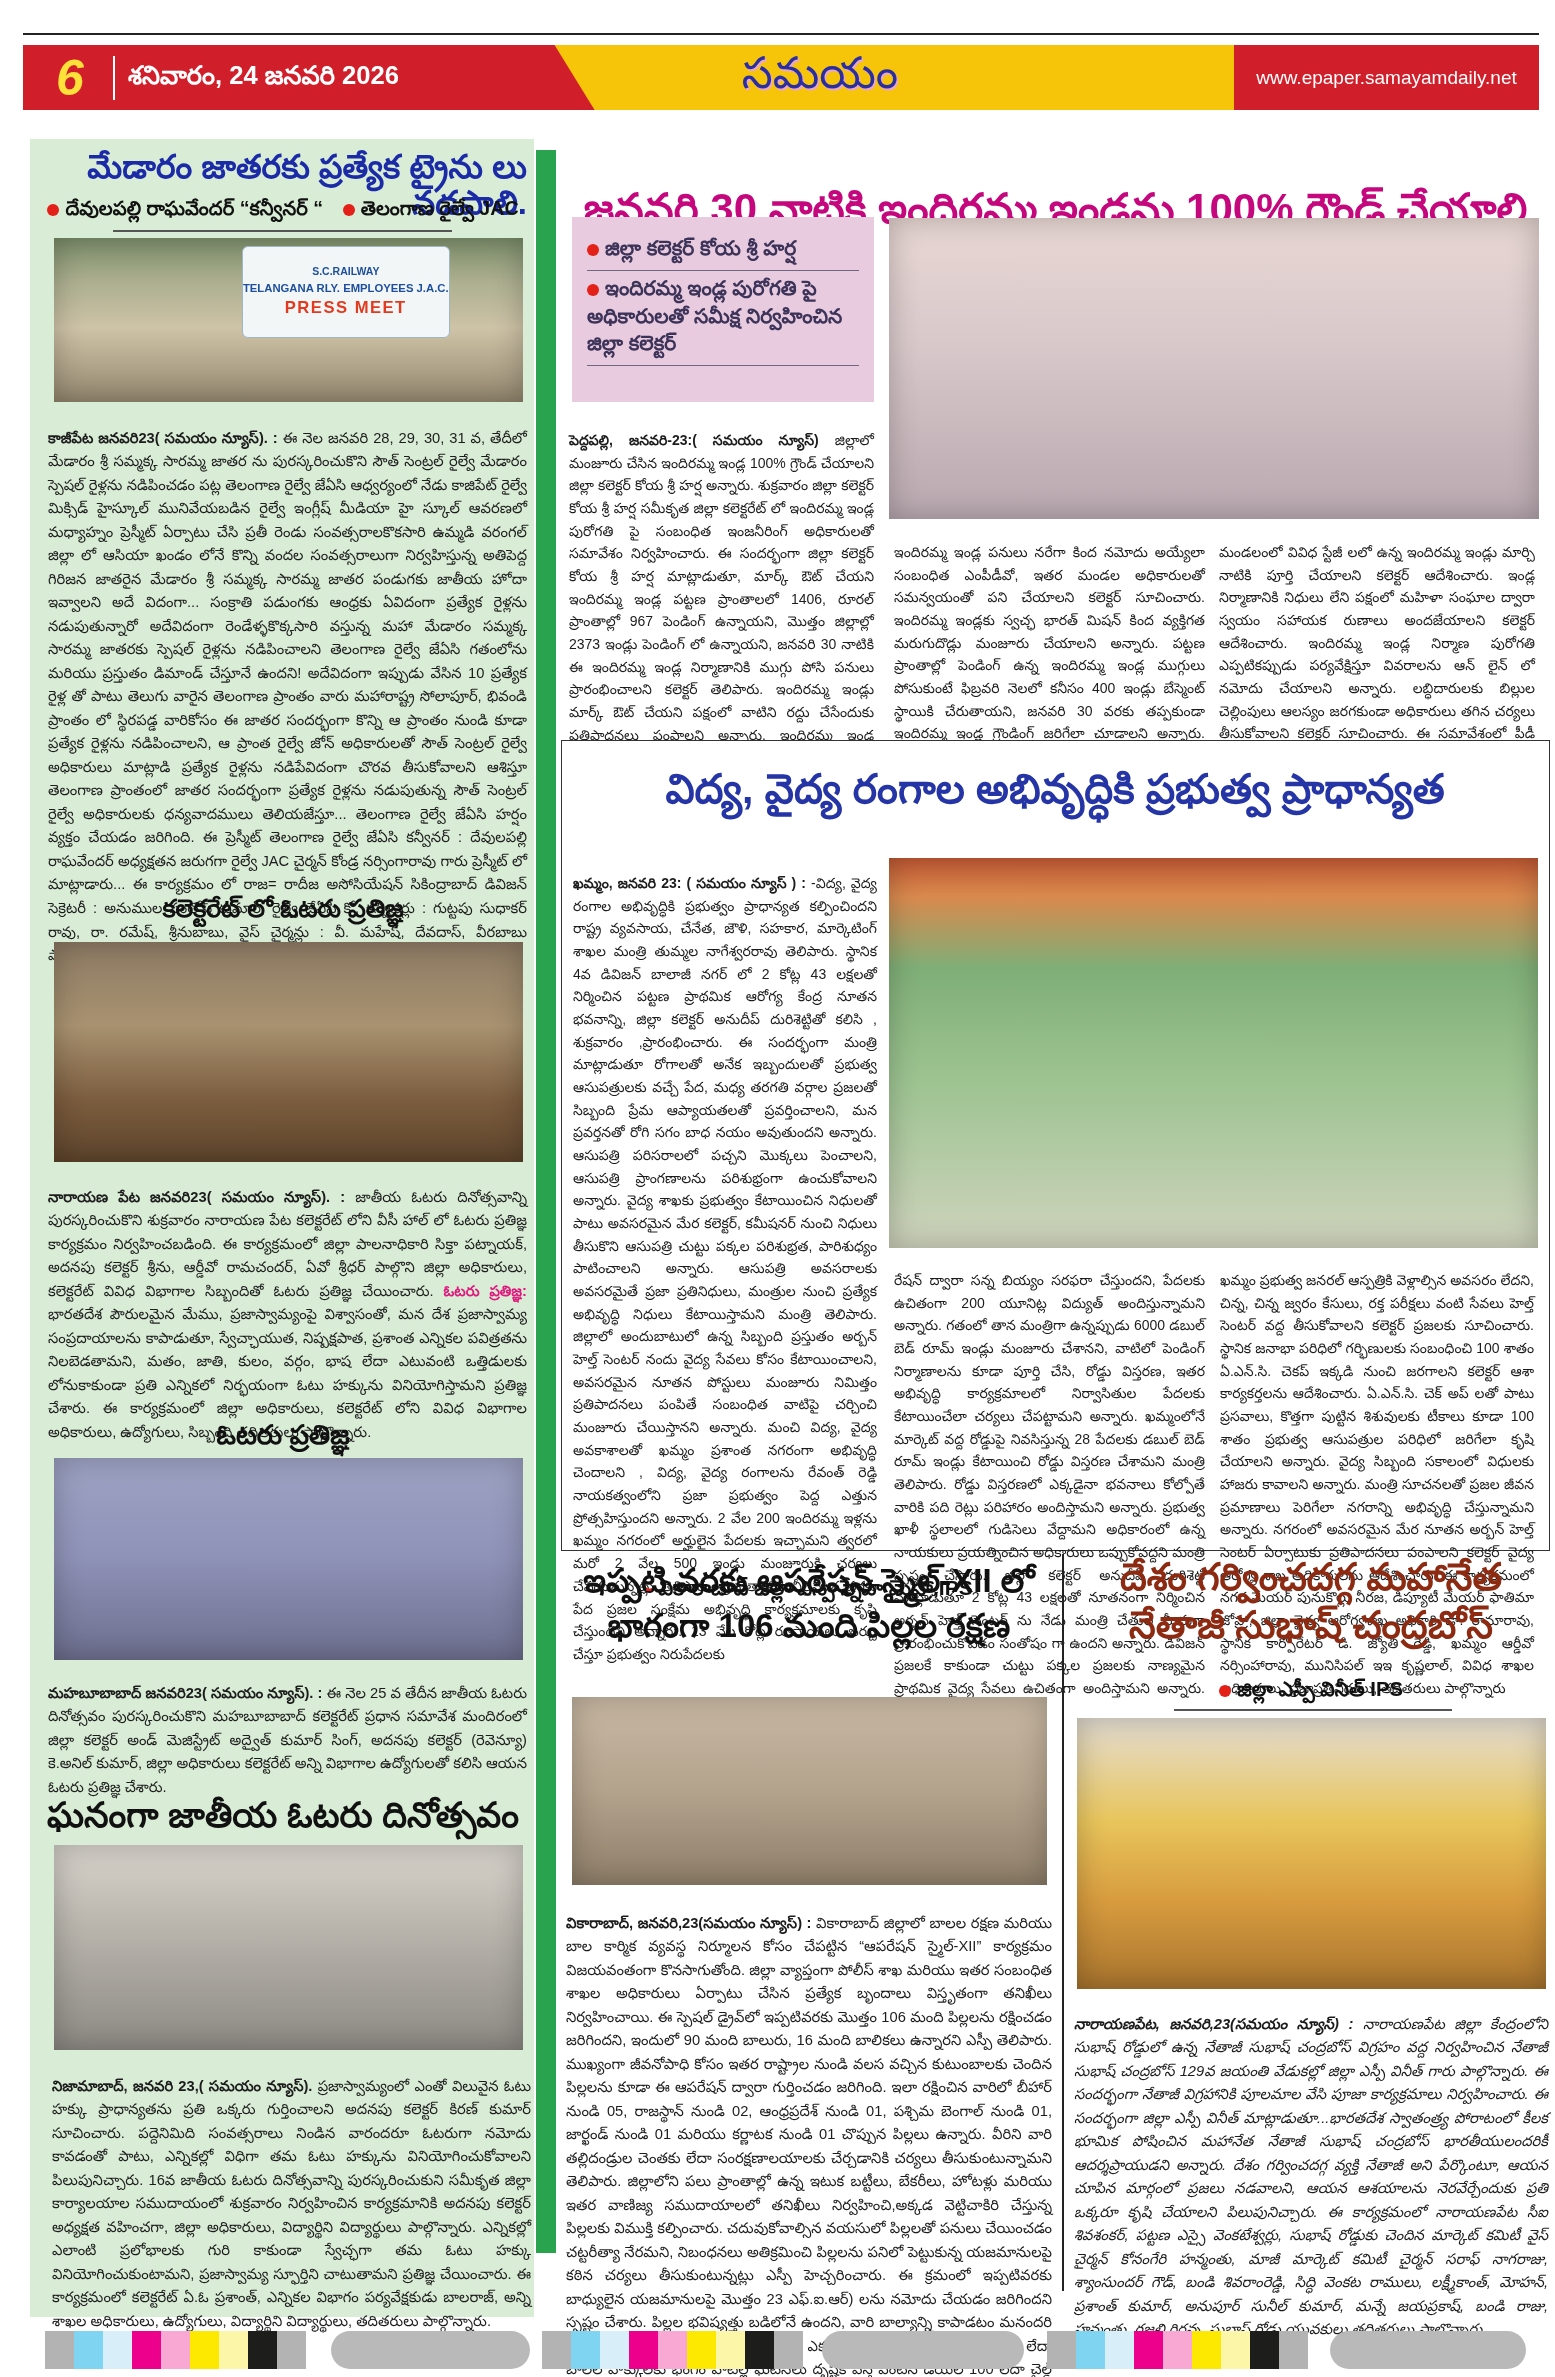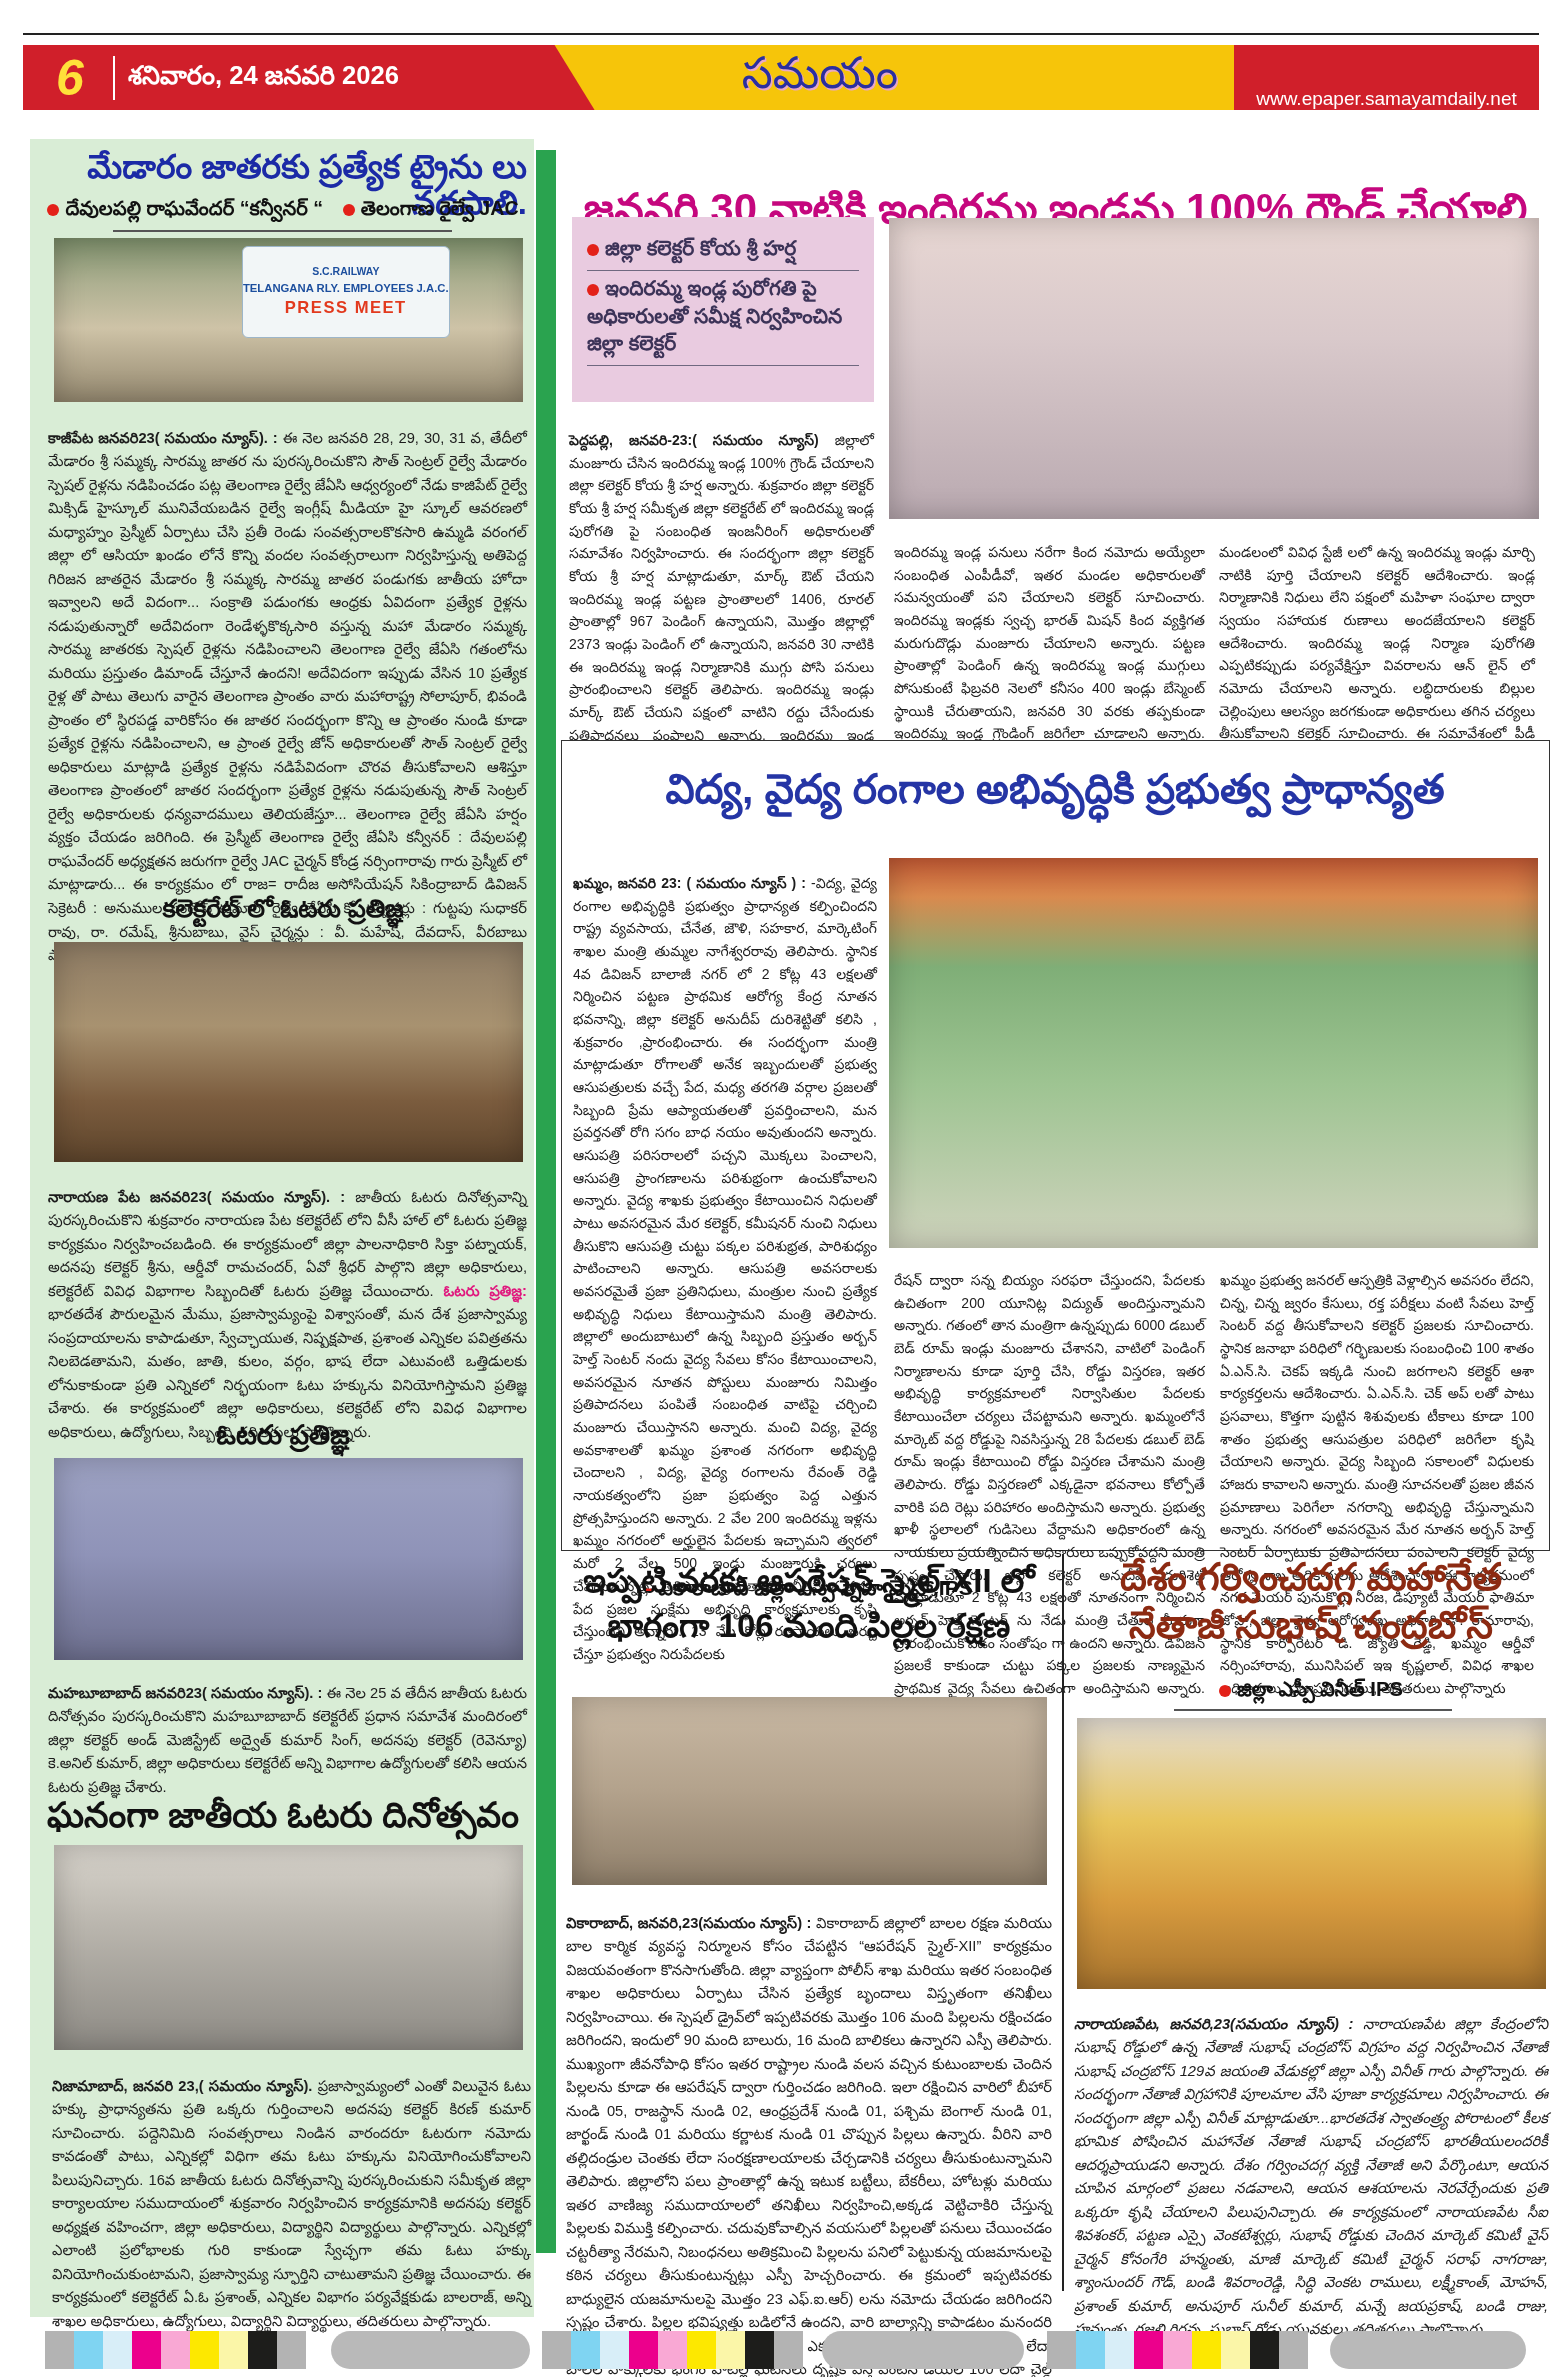--- a/index.html
+++ b/index.html
@@ -2,21 +2,21 @@
 <html style="font-size:12px"><head>
 <meta charset="utf-8">
 <style>
   html,body{margin:0;padding:0;background:#ffffff;}
   #page{position:relative;width:1555px;height:2377px;background:#ffffff;font-family:"Liberation Sans","DejaVu Sans",sans-serif;overflow:hidden;}
   .abs{position:absolute;box-sizing:border-box;}
   
   .top-rule{left:22.6px;top:33px;width:1516px;height:1.5px;background:#222;}
   .hdr-red{left:22.6px;top:45px;width:572px;height:65px;background:#d01f2a;clip-path:polygon(0 0,93% 0,100% 100%,0 100%);}
   .hdr-yellow{left:527px;top:45px;width:707px;height:65px;background:#f6c50a;}
-  .hdr-redbox{left:1234px;top:45px;width:305px;height:65px;background:#d01f2a;display:flex;align-items:flex-end;justify-content:center;}
+  .hdr-redbox{left:1234px;top:45px;width:305px;height:65px;background:#d01f2a;display:flex;align-items:center;justify-content:center;}
   .page-num{left:36px;top:47px;width:68px;height:62px;color:#ffe13a;font-size:50px;font-weight:bold;display:flex;align-items:center;justify-content:center;font-style:italic;}
   .hdr-sep{left:113px;top:56px;width:1.5px;height:44px;background:#ffffff;}
   .hdr-date{left:128px;top:47px;height:62px;display:flex;align-items:center;color:#ffffff;font-size:25.6px;font-weight:bold;}
   .masthead{left:707px;top:47px;width:226px;height:62px;display:flex;align-items:center;justify-content:center;color:#2b2f9e;font-size:44px;font-weight:normal;text-shadow:1.5px 1.5px 0 #e9a8c6;}
   .hdr-url{color:#ffffff;font-size:19px;}
   
   .left-bg{left:30px;top:139px;width:504px;height:2178px;background:#d9edd6;}
   .green-bar{left:536px;top:150px;width:19.6px;height:2103px;background:#2aa34f;}
   .a1-head{left:39px;top:149px;width:488px;text-align:right;color:#1b2aa6;font-size:33px;font-weight:bold;line-height:1.1;}
   .bylines{left:39px;top:197px;width:488px;display:flex;justify-content:center;gap:19.6px;font-size:19.6px;font-weight:bold;color:#111;}

